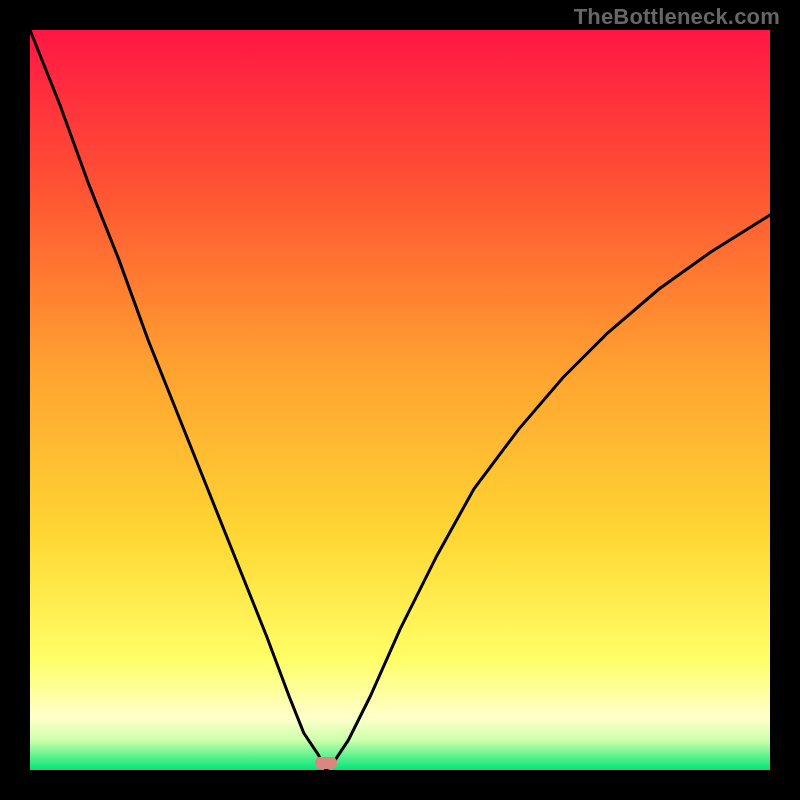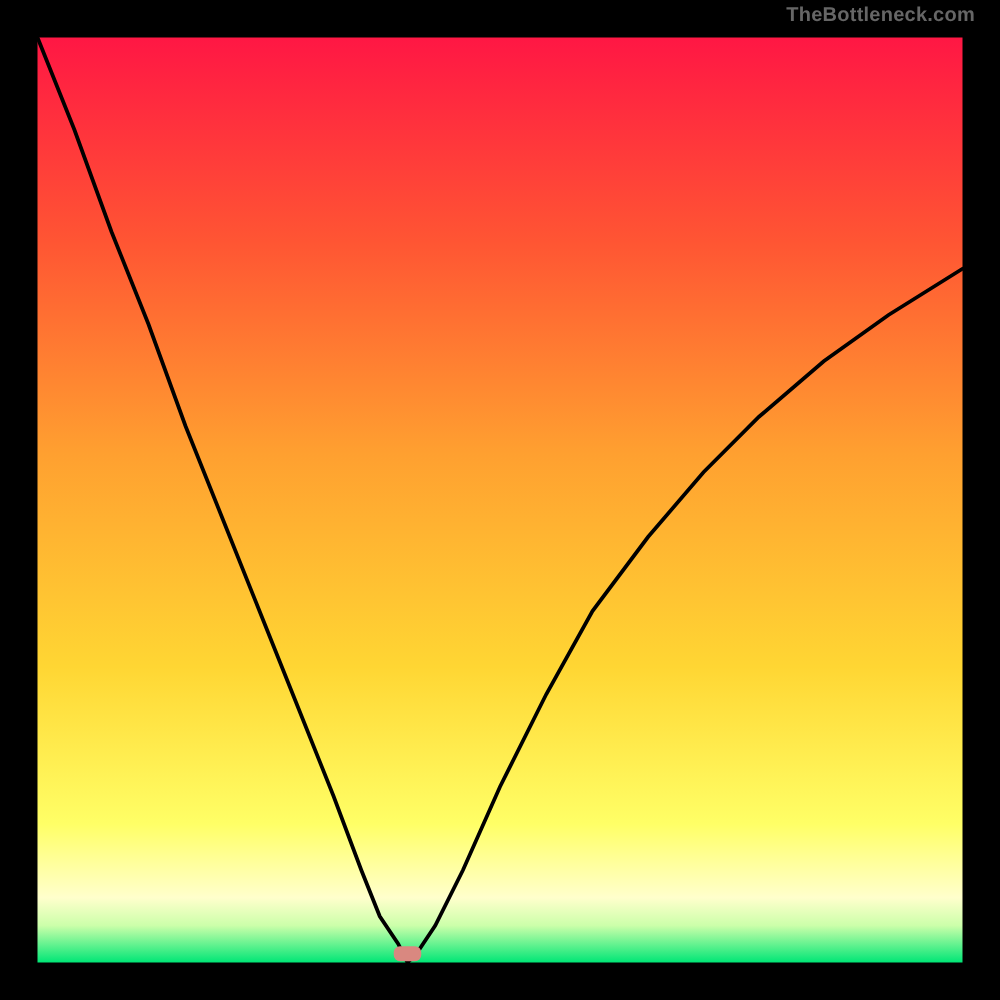--- a/index.html
+++ b/index.html
@@ -15,21 +15,21 @@
     position: relative;
     width: 800px;
     height: 800px;
     background: #000;
   }
   .watermark {
     position: absolute;
     top: 4px;
     right: 20px;
     color: #666;
-    font-size: 16px;
+    font-size: 22px;
     font-weight: 600;
     letter-spacing: 0.2px;
     z-index: 10;
   }
   svg.plot {
     position: absolute;
     left: 0;
     top: 0;
   }
 </style>

